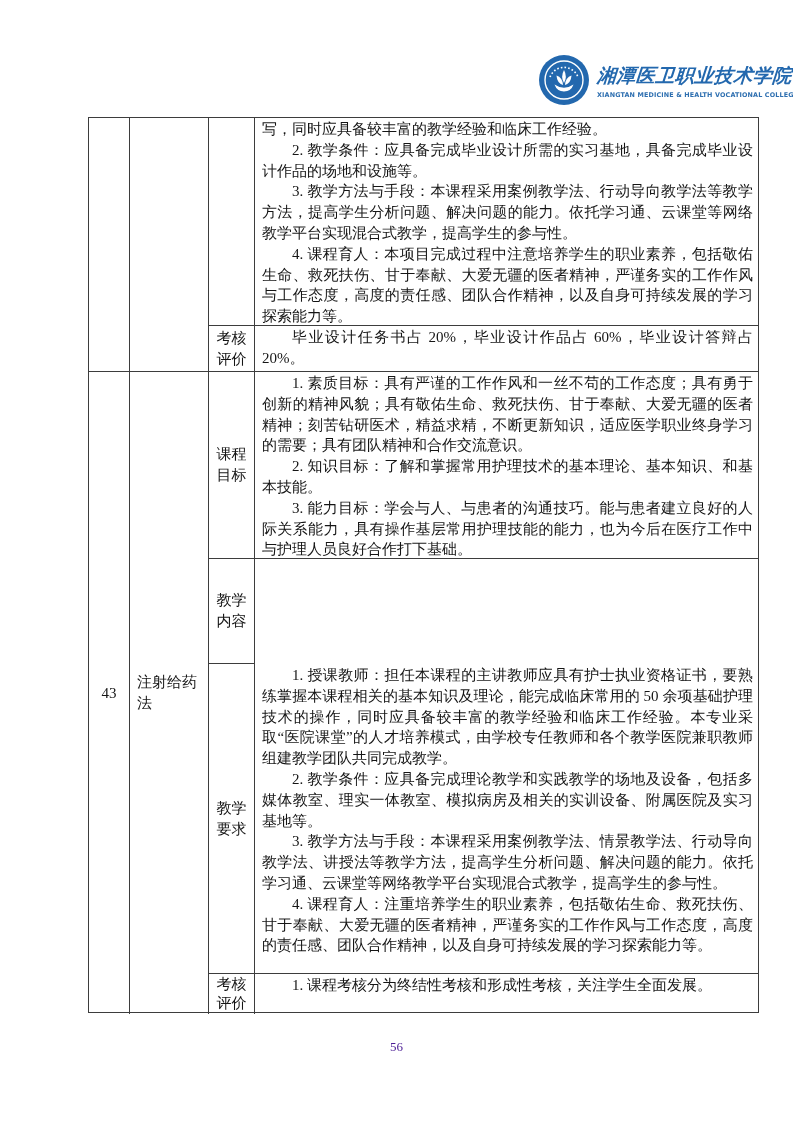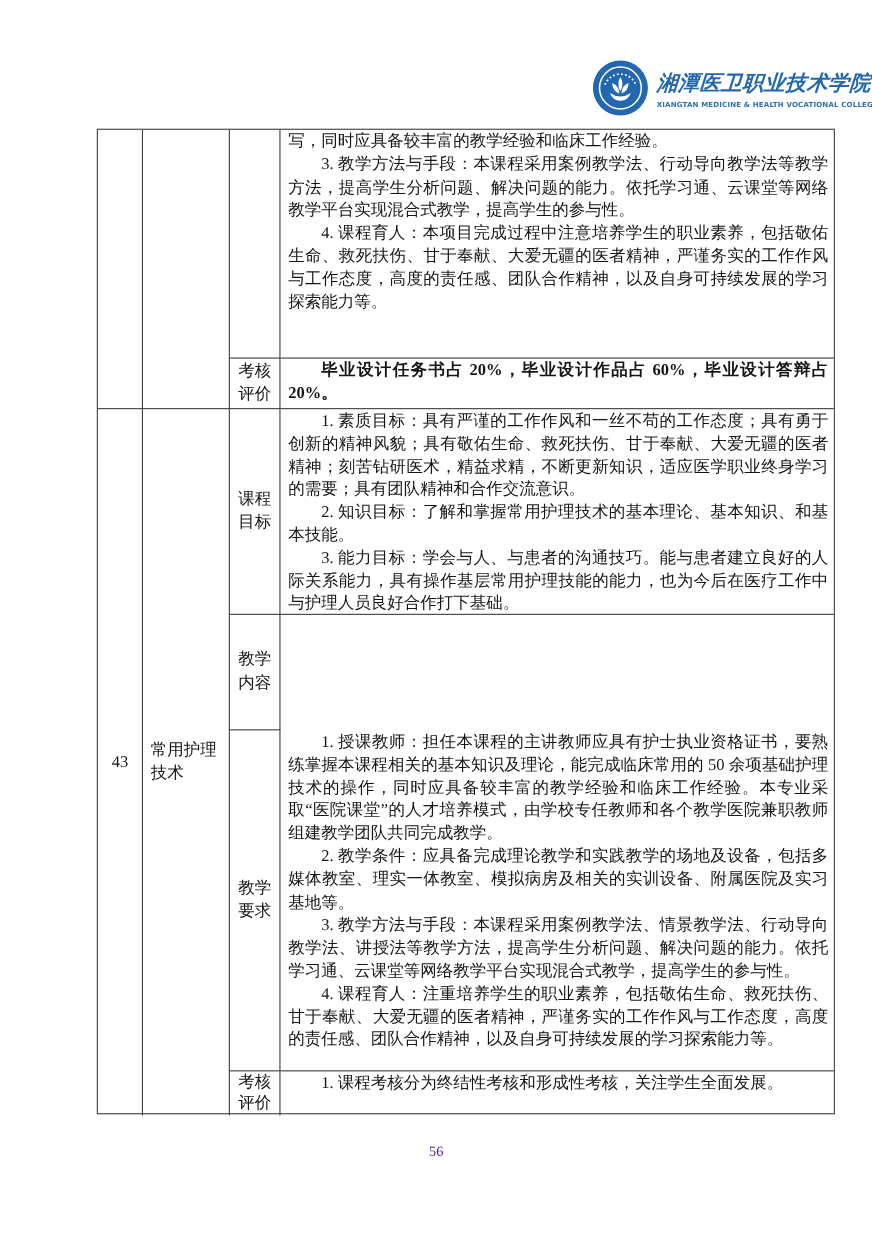--- a/index.html
+++ b/index.html
@@ -103,34 +103,35 @@
 </div>
 
 <div class="doc-table">
 
   <div class="cell num-cell" style="grid-column:1; grid-row:1/3;"></div>
   <div class="cell name-cell" style="grid-column:2; grid-row:1/3;"></div>
 
   <div class="cell label-cell" style="grid-column:3; grid-row:1;"></div>
   <div class="cell content-cell last-col" style="grid-column:4; grid-row:1;">
     <p class="cont">写，同时应具备较丰富的教学经验和临床工作经验。</p>
+    <p>2. 教学条件：应具备完成毕业设计所需的实习基地，具备完成毕业设计作品的场地和设施等。</p>
     <p>3. 教学方法与手段：本课程采用案例教学法、行动导向教学法等教学方法，提高学生分析问题、解决问题的能力。依托学习通、云课堂等网络教学平台实现混合式教学，提高学生的参与性。</p>
     <p>4. 课程育人：本项目完成过程中注意培养学生的职业素养，包括敬佑生命、救死扶伤、甘于奉献、大爱无疆的医者精神，严谨务实的工作作风与工作态度，高度的责任感、团队合作精神，以及自身可持续发展的学习探索能力等。</p>
   </div>
 
   <div class="cell label-cell" style="grid-column:3; grid-row:2;">
     <span>考核</span>
     <span>评价</span>
   </div>
-  <div class="cell content-cell last-col" style="grid-column:4; grid-row:2;font-weight:bold;">
+  <div class="cell content-cell last-col" style="grid-column:4; grid-row:2;">
     <p>毕业设计任务书占 20%，毕业设计作品占 60%，毕业设计答辩占 20%。</p>
   </div>
 
   <div class="cell num-cell bottom-row" style="grid-column:1; grid-row:3/7;">43</div>
-  <div class="cell name-cell bottom-row" style="grid-column:2; grid-row:3/7;">常用护理技术</div>
+  <div class="cell name-cell bottom-row" style="grid-column:2; grid-row:3/7;">注射给药法</div>
 
   <div class="cell label-cell" style="grid-column:3; grid-row:3;">
     <span>课程</span>
     <span>目标</span>
   </div>
   <div class="cell content-cell last-col" style="grid-column:4; grid-row:3;">
     <p>1. 素质目标：具有严谨的工作作风和一丝不苟的工作态度；具有勇于创新的精神风貌；具有敬佑生命、救死扶伤、甘于奉献、大爱无疆的医者精神；刻苦钻研医术，精益求精，不断更新知识，适应医学职业终身学习的需要；具有团队精神和合作交流意识。</p>
     <p>2. 知识目标：了解和掌握常用护理技术的基本理论、基本知识、和基本技能。</p>
     <p>3. 能力目标：学会与人、与患者的沟通技巧。能与患者建立良好的人际关系能力，具有操作基层常用护理技能的能力，也为今后在医疗工作中与护理人员良好合作打下基础。</p>
   </div>

